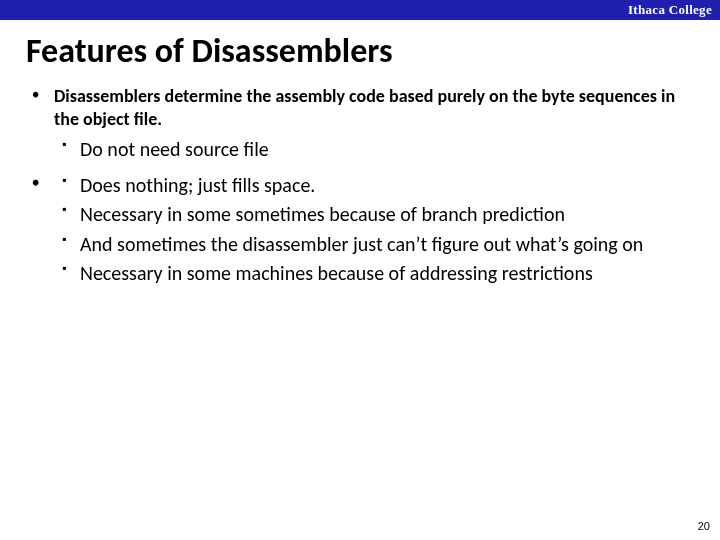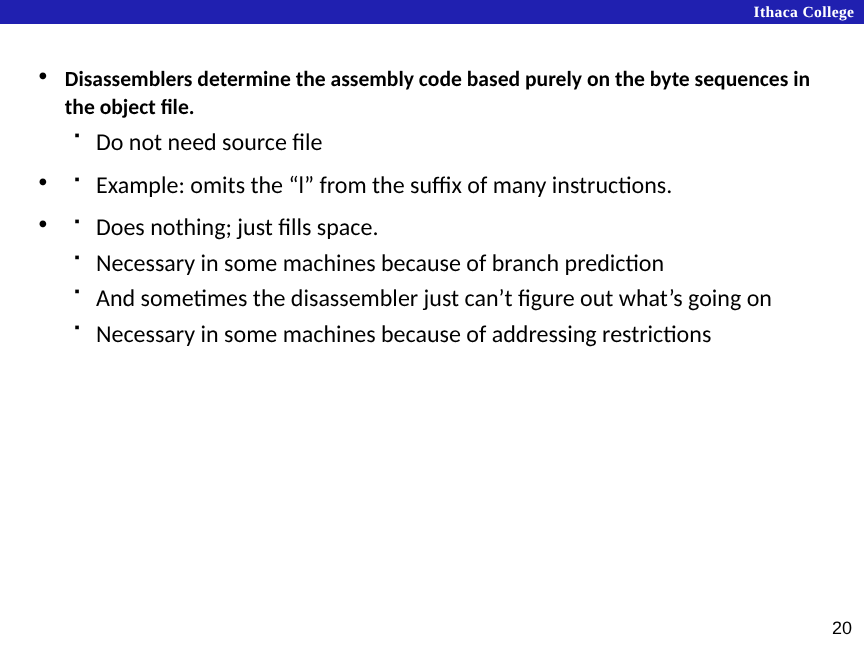--- a/index.html
+++ b/index.html
@@ -1,59 +1,57 @@
 <!DOCTYPE html>
 <html><head>
 <meta charset="utf-8">
 <style>
   * { margin: 0; padding: 0; box-sizing: border-box; }
   html, body { width: 720px; height: 540px; font-family: Calibri, "Segoe UI", Arial, sans-serif; background: #fff; color: #000; }
   .slide { width: 720px; height: 540px; position: relative; }
   .header-bar { width: 100%; height: 20px; background: #2020b0; color: #fff; font-family: Georgia, "Times New Roman", serif; font-weight: bold; font-size: 13px; display: flex; align-items: center; justify-content: flex-end; padding-right: 8px; letter-spacing: 0.3px; }
   .title { font-family: Calibri, Arial, sans-serif; font-size: 34px; font-weight: bold; padding: 10px 0 14px 26px; }
-  .content { padding: 0 28px 0 28px; font-size: 18px; line-height: 1.28; margin-top: 35px; }
+  .content { padding: 0 28px 0 28px; font-size: 18px; line-height: 1.28; }
   ul.lvl1 { list-style: none; }
   ul.lvl1 > li { position: relative; padding-left: 26px; margin-bottom: 10px; }
   ul.lvl1 > li::before { content: "●"; position: absolute; left: 4px; top: 2px; font-size: 12px; }
   ul.lvl2 { list-style: none; margin-top: 6px; font-size: 20px; }
   ul.lvl2 > li { position: relative; padding-left: 26px; margin-bottom: 4px; }
   ul.lvl2 > li::before { content: "▪"; position: absolute; left: 8px; top: 0; font-size: 12px; }
   .mono { font-family: "Courier New", monospace; }
-  .page-num { position: absolute; bottom: 8px; right: 10px; font-size: 15px; font-family: Arial, sans-serif; }
+  .page-num { position: absolute; bottom: 8px; right: 10px; font-size: 11px; font-family: Arial, sans-serif; }
   .main1 { font-weight: bold; }
 </style>
 </head>
 <body>
 <div class="slide">
 
   <div class="header-bar">
     <span>Ithaca College</span>
   </div>
 
+  <div class="title">Features of Disassemblers</div>
 
   <div class="content">
     <ul class="lvl1">
 
       <li>
         <span class="main1">Disassemblers determine the assembly code based purely on the byte sequences in the object file.</span>
         <ul class="lvl2">
           <li>Do not need source file</li>
         </ul>
       </li>
 
       <li>
-        <ul class="lvl2">
-          <li>Example:  omits the “l” from the suffix of many instructions.</li>
-        </ul>
       </li>
 
       <li>
         <ul class="lvl2">
           <li>Does nothing; just fills space.</li>
-          <li>Necessary in some machines because of branch prediction</li>
+          <li>Necessary in some sometimes because of branch prediction</li>
           <li>And sometimes the disassembler just can’t figure out what’s going on</li>
           <li>Necessary in some machines because of addressing restrictions</li>
         </ul>
       </li>
 
     </ul>
   </div>
 
   <div class="page-num">20</div>
 </div>

